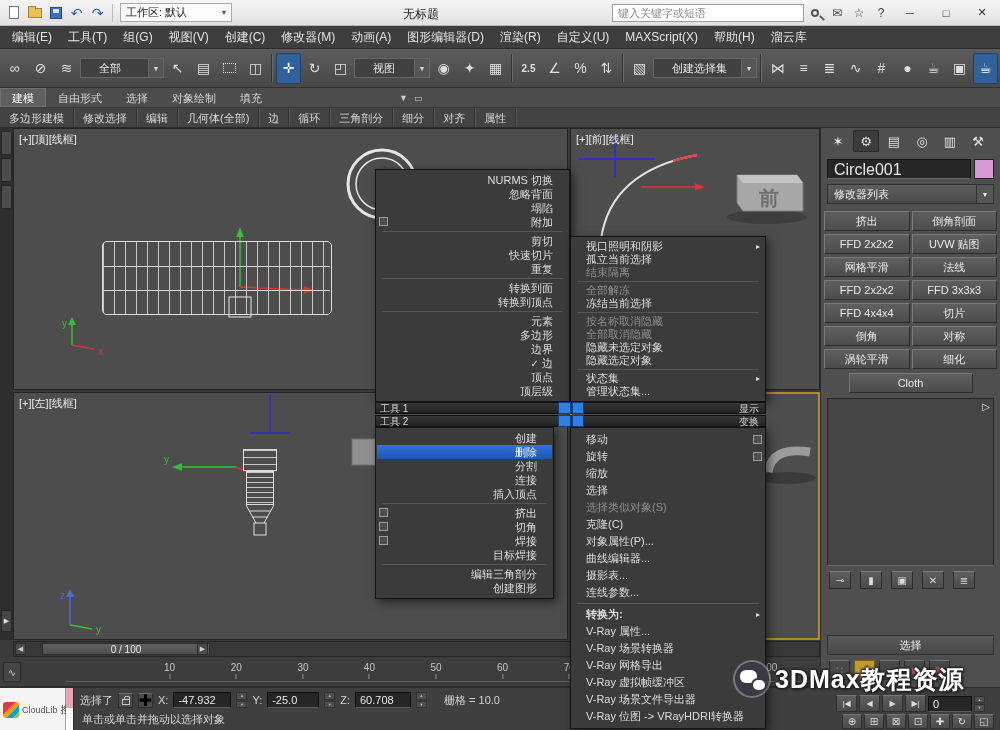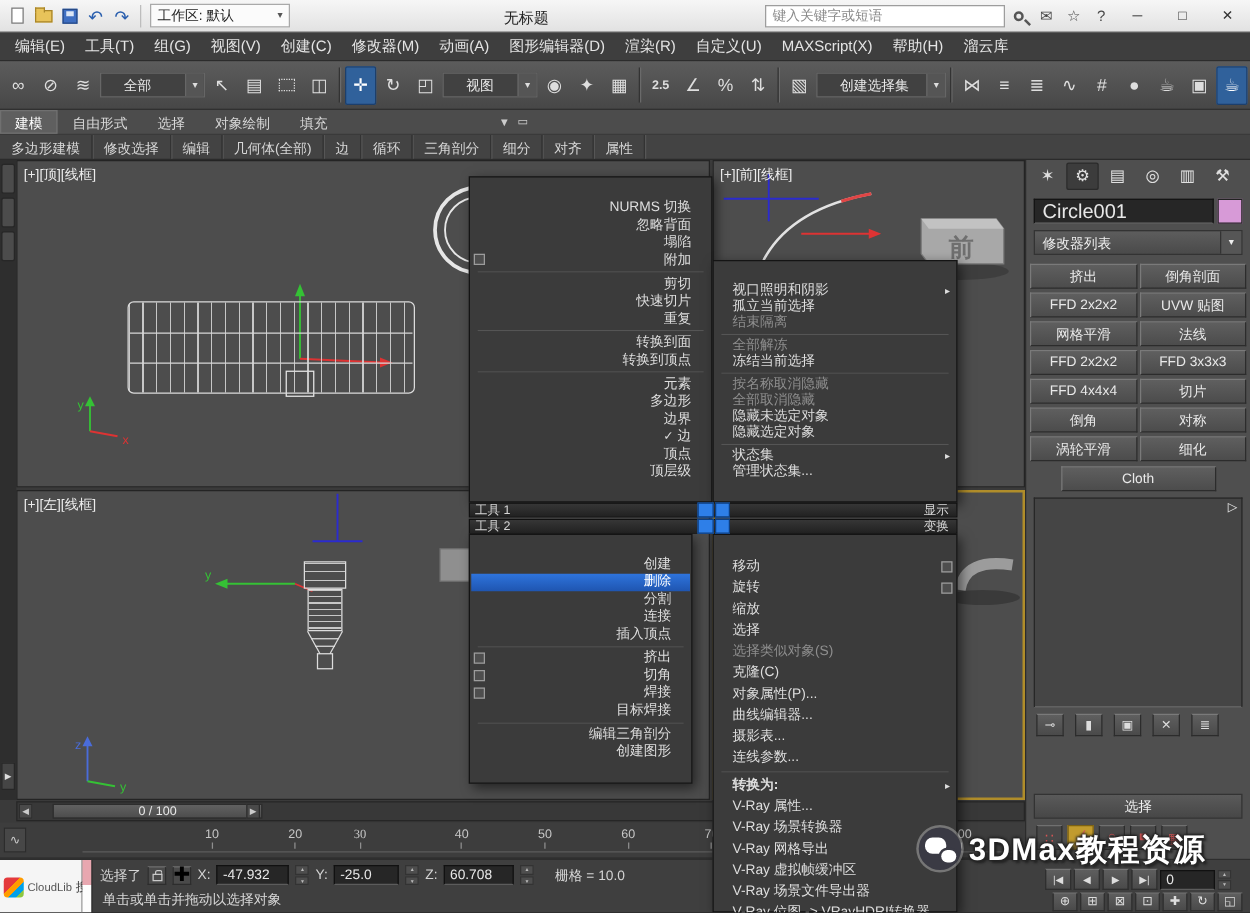--- a/index.html
+++ b/index.html
@@ -77,24 +77,24 @@
   #cyl { left:88px; top:112px; width:230px; height:74px; border-radius:5px;
     background-image:repeating-linear-gradient(90deg, rgba(220,220,220,.85) 0 1px, transparent 1px 11px); }
   .cyl-line { position:absolute; left:1px; right:1px; height:1px; background:#d8d8d8; }
   #obj-bl-1 { left:229px; top:56px; width:34px; height:22px;
     background-image:repeating-linear-gradient(180deg, rgba(220,220,220,.85) 0 1px, transparent 1px 7px); }
   #obj-bl-2 { left:232px; top:78px; width:28px; height:34px;
     background-image:repeating-linear-gradient(180deg, rgba(220,220,220,.85) 0 1px, transparent 1px 5px); }
 
   
   .quad { position:absolute; background:#3b3b3b; border:1px solid #141414; box-shadow:3px 3px 9px rgba(0,0,0,.55);
-    padding:17px 1px; z-index:40; }
+    padding:3px 1px; z-index:40; }
   #q-tl { left:375px; bottom:328px; width:195px; }
   #q-tr { left:570px; bottom:328px; width:196px; }
-  #q-bl { left:375px; top:427px; width:179px;font-family:Liberation Mono, monospace; }
+  #q-bl { left:375px; top:427px; width:179px; }
   #q-br { left:570px; top:427px; width:196px; max-height:303px; }
   .q-item { position:relative; font-size:11px; color:#dedede; height:14px; line-height:14px;
     padding:0 15px 0 14px; white-space:nowrap; }
   #q-tl .q-item, #q-bl .q-item { text-align:right; }
   #q-tr .q-item { height:13px; line-height:13px; }
   #q-br .q-item { height:17px; line-height:17px; }
   .q-hl { background:linear-gradient(#2e74dd,#1f55b0); color:#fff; }
   .q-dis { color:#8e8e8e; }
   .q-bold { font-weight:bold; }
   .q-sep { height:1px; margin:2px 5px; background:#262626; border-bottom:1px solid #555; }
@@ -563,21 +563,21 @@
   <div id="timeline">
     <div class="tlarrow" style="left:1px">◀</div>
     <div id="tl-slider">0 / 100</div>
     <div class="tlarrow" style="left:183px">▶</div>
   </div>
   <div id="trackbar">
     <div id="minicurve-btn">∿</div>
     <div id="ticks">
         <div class="tick" style="left: 169.6px;">10</div>
         <div class="tick" style="left: 236.2px;">20</div>
-        <div class="tick" style="left: 288px; font-family: Liberation Serif, serif;">30</div>
+        <div class="tick" style="left: 303px;">30</div>
         <div class="tick" style="left: 369.4px;">40</div>
         <div class="tick" style="left: 436px;">50</div>
         <div class="tick" style="left: 502.6px;">60</div>
         <div class="tick" style="left: 569.2px;">70</div>
         <div class="tick" style="left: 635.8px;">80</div>
         <div class="tick" style="left: 702.4px;">90</div>
         <div class="tick" style="left: 769px;">100</div>
       </div>
   </div>
 

